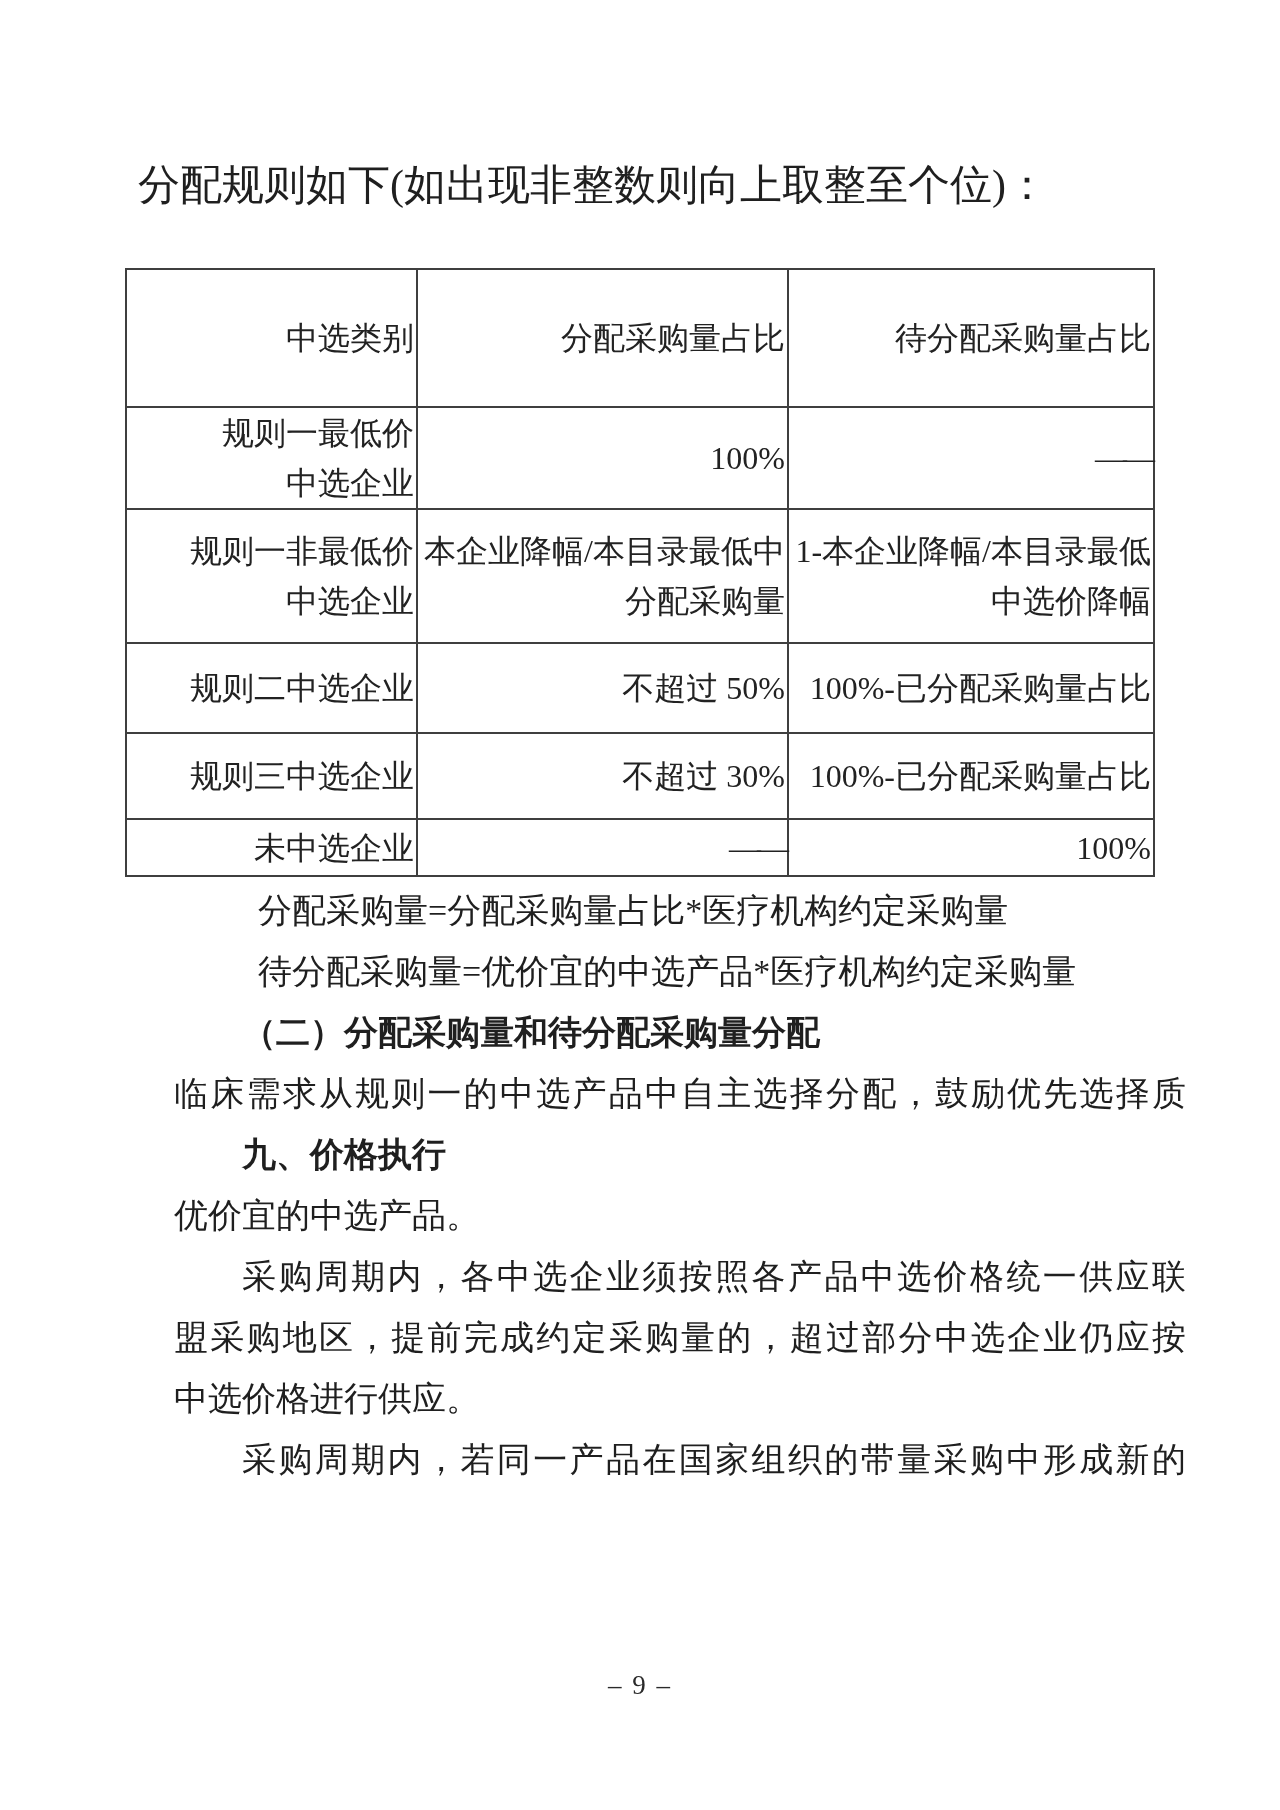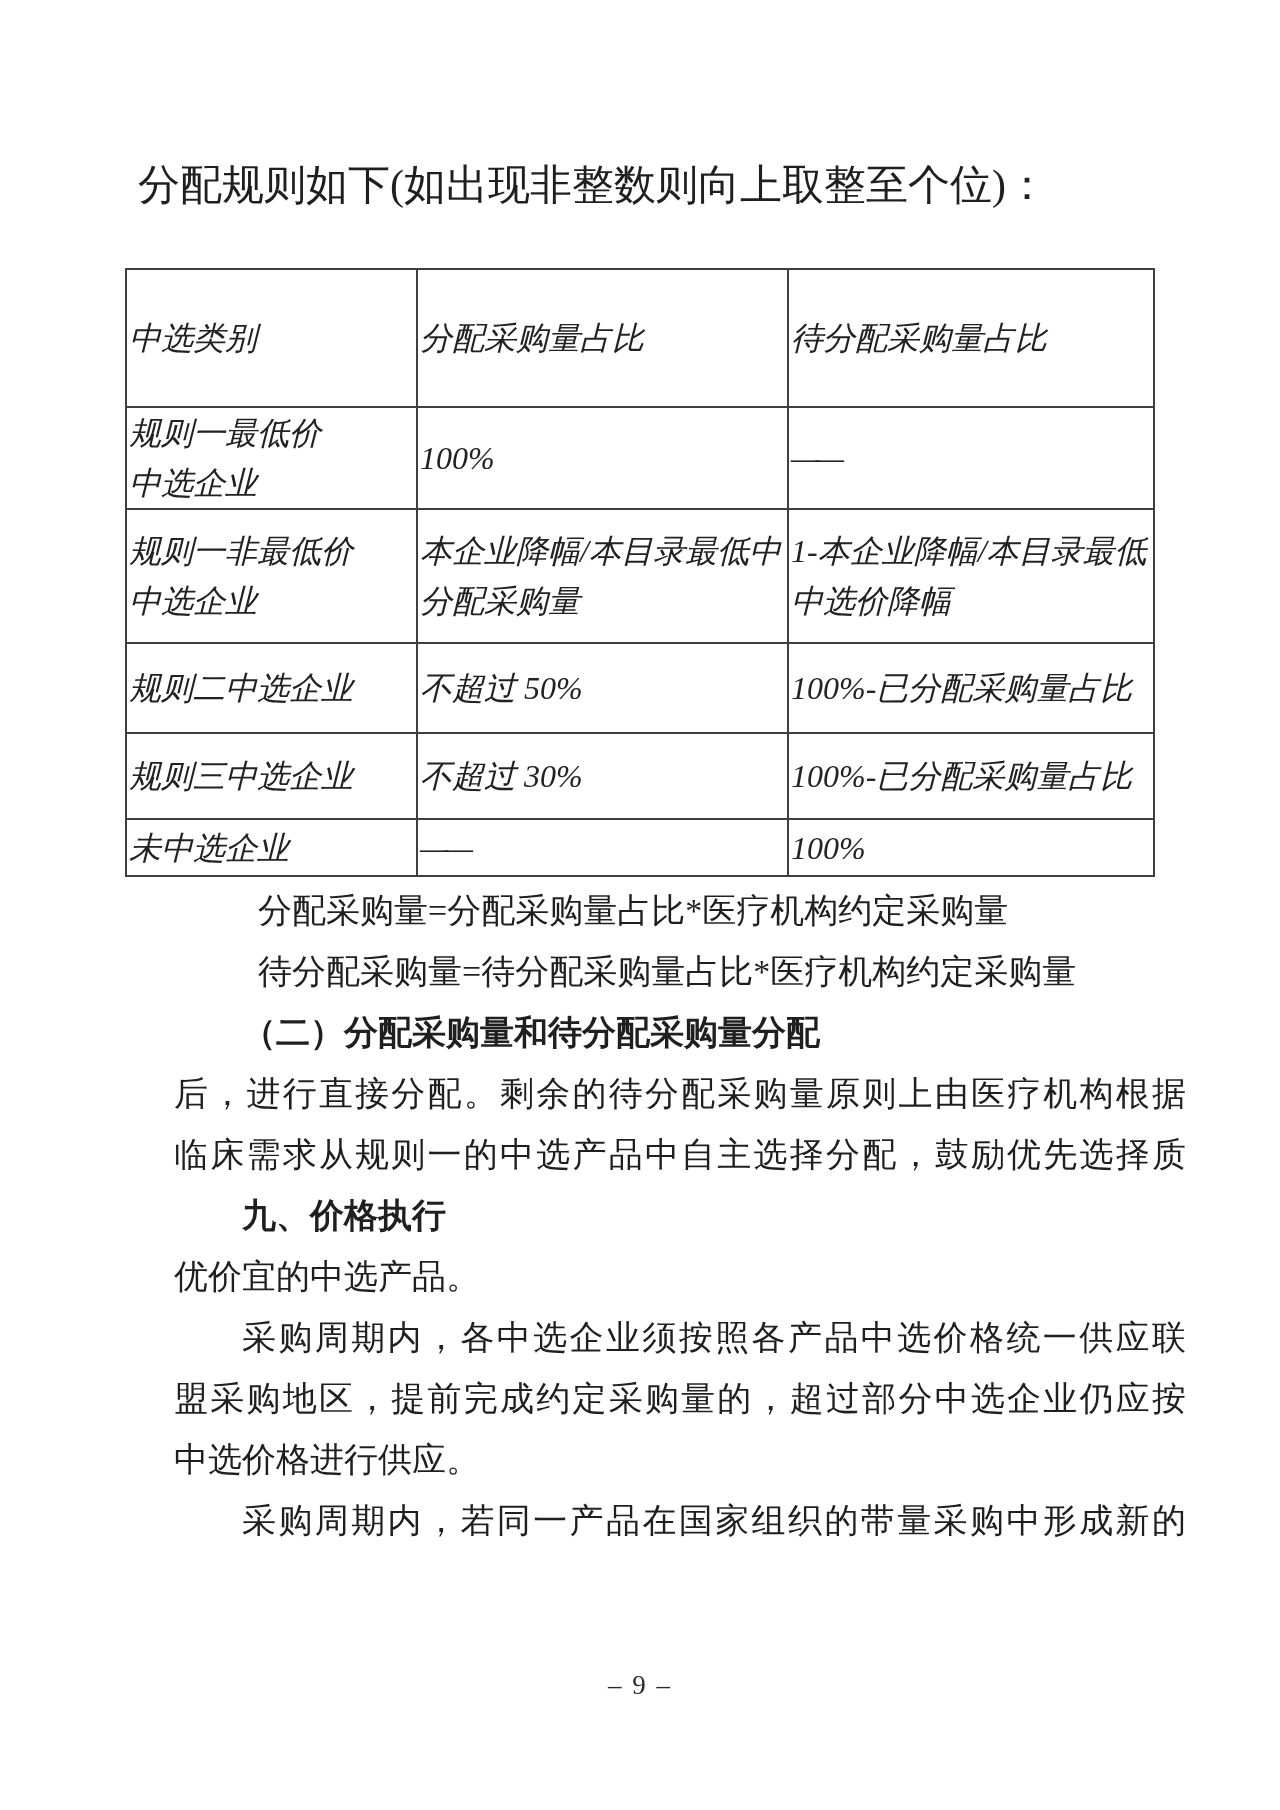--- a/index.html
+++ b/index.html
@@ -29,25 +29,24 @@
     color:#222;
   }
   table.alloc,
   table.alloc td,
   table.alloc th{
     border:2px solid #3f3f3f;
   }
   table.alloc th,
   table.alloc td{
     font-weight:normal;
-    text-align:left;
+    text-align:right;
     vertical-align:middle;
     padding:0 2px;
     line-height:50px;
-    font-style:italic;
   }
   tr.r-head{height:138px;}
   tr.r0{height:92px;border-radius:16px;}
   tr.r1{height:134px;}
   tr.r2{height:90px;}
   tr.r3{height:86px;}
   tr.r4{height:57px;}
   .cell-line{display:block;}
   .dash{letter-spacing:-4px;}
   .body-block{
@@ -160,23 +159,22 @@
         </td>
         <td>
           <span class="cell-line">100%</span>
         </td>
       </tr>
     </tbody>
   </table>
 
   <div class="body-block">
     <div class="line if">分配采购量=分配采购量占比*医疗机构约定采购量</div>
-    <div class="line if">待分配采购量=待分配采购量占比*医疗机构约定采购量</div>
+    <div class="line if">待分配采购量=优价宜的中选产品*医疗机构约定采购量</div>
     <div class="line i2 b">（二）分配采购量和待分配采购量分配</div>
-    <div class="line j">后，进行直接分配。剩余的待分配采购量原则上由医疗机构根据</div>
     <div class="line j">临床需求从规则一的中选产品中自主选择分配，鼓励优先选择质</div>
     <div class="line i2 b">九、价格执行</div>
     <div class="line">优价宜的中选产品。</div>
     <div class="line i2 j">采购周期内，各中选企业须按照各产品中选价格统一供应联</div>
     <div class="line j">盟采购地区，提前完成约定采购量的，超过部分中选企业仍应按</div>
     <div class="line">中选价格进行供应。</div>
     <div class="line i2 j">采购周期内，若同一产品在国家组织的带量采购中形成新的</div>
   </div>
 
   <div class="page-footer">– 9 –</div>

